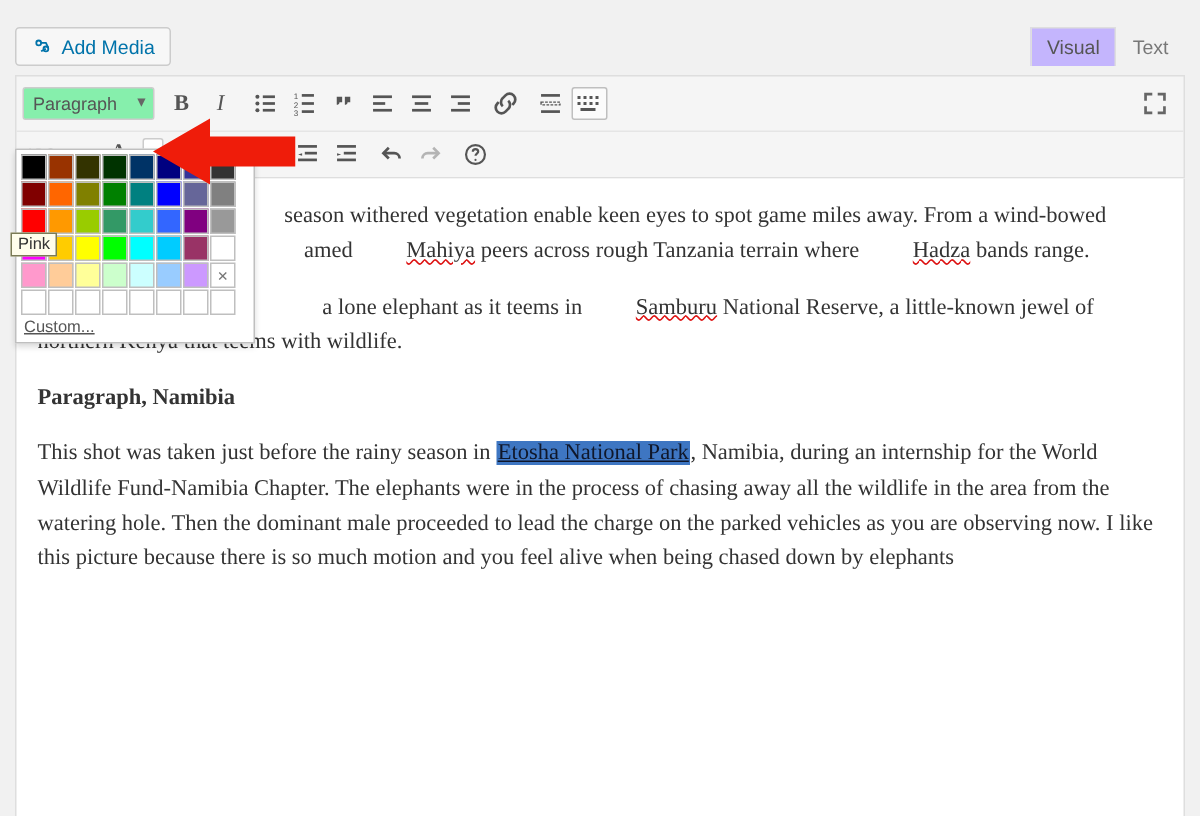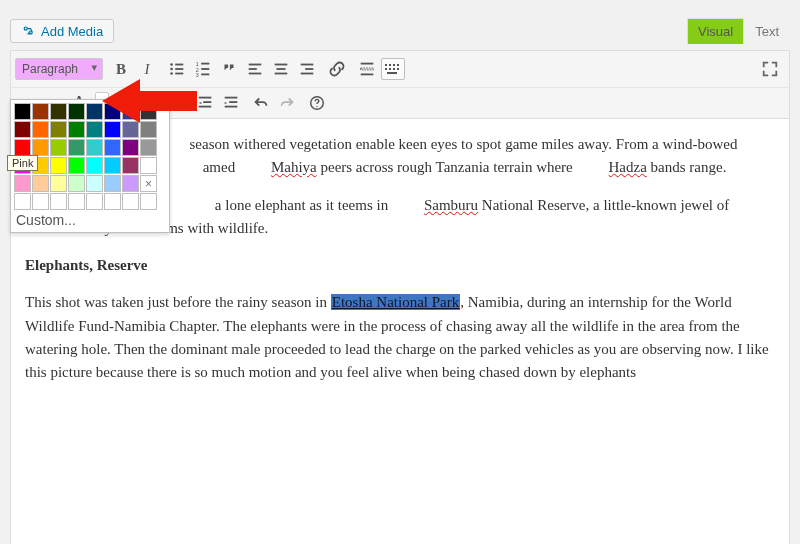--- a/index.html
+++ b/index.html
@@ -13,21 +13,20 @@
     color: #444;
     overflow: hidden;
   }
   .editor-wrap {
     position: relative;
     padding: 18px 10px 0 10px;
   }
   
   .top-row {
     display: flex;
-    align-items: center;
     justify-content: space-between;
     margin-bottom: 6px;
   }
   .add-media-btn {
     display: inline-flex;
     align-items: center;
     gap: 4px;
     background: #f7f7f7;
     border: 1px solid #cccccc;
     border-radius: 3px;
@@ -44,21 +43,21 @@
   }
   .tab {
     padding: 5px 10px;
     color: #777;
     font-size: 13px;
     cursor: pointer;
     border: 1px solid transparent;
     border-bottom: none;
   }
   .tab.active {
-    background: #84cc16;
+    background: #c4b5fd;
     border: 1px solid #dedede;
     border-bottom: none;
     color: #555;
     margin-left: 16px;
   }
   
   .toolbar-box {
     border: 1px solid #dedede;
     background: #f5f5f5;
   }
@@ -67,21 +66,21 @@
     align-items: center;
     gap: 2px;
     padding: 3px 4px;
     border-bottom: 1px solid #e5e5e5;
   }
   .toolbar-row .select-wrap {
     position: relative;
   }
   .para-select {
     border: 1px solid #cccccc;
-    background: #f0abfc;
+    background: #86efac;
     font-size: 12px;
     padding: 3px 22px 3px 6px;
     border-radius: 2px;
     appearance: none;
     color: #555;
     width: 88px;
   }
   .select-wrap::after {
     content: "▾";
     position: absolute;
@@ -197,21 +196,21 @@
   }
   .swatch.empty { background:#fff; }
   .swatch.nocolor {
     display:flex;align-items:center;justify-content:center;
     font-size:12px;color:#777;background:#fff;
   }
   .custom-row {
     display:flex;align-items:center;justify-content:space-between;
     padding: 2px 2px 1px 2px;
   }
-  .custom-label { font-size: 14px; color:#555; cursor:pointer;}
+  .custom-label { font-size: 11px; color:#555; text-decoration: underline; cursor:pointer;}
   .tooltip {
     position:absolute;
     top: 104px;
     left: -4px;
     background: #fffdeb;
     border:1px solid #7a7a55;
     padding: 1px 4px;
     font-size: 11px;
     color:#333;
     font-family: Liberation Sans, sans-serif;
@@ -459,21 +458,21 @@
 
   <div class="content">
     <p>
       <span style="visibility:hidden;">===================</span>
       <span>season withered vegetation enable keen eyes to spot game miles away. From a wind-bowed</span><br>
       <span style="visibility:hidden;">=====================</span><span>amed </span><span class="err">Mahiya</span><span> peers across rough Tanzania terrain where </span><span class="err">Hadza</span><span> bands range.</span>
     </p>
     <p>
       <span style="visibility:hidden;">======================</span><span> a lone elephant as it teems in </span><span class="err">Samburu</span><span> National Reserve, a little-known jewel of northern Kenya that teems with wildlife.</span>
     </p>
-    <h4>Elephants, Reserve</h4>
+    <h4>Paragraph, Namibia</h4>
     <p>
       <span>This shot was taken just before the rainy season in </span><a class="sel-link">Etosha National Park</a><span>, Namibia, during an internship for the World Wildlife Fund-Namibia Chapter. The elephants were in the process of chasing away all the wildlife in the area from the watering hole. Then the dominant male proceeded to lead the charge on the parked vehicles as you are observing now. I like this picture because there is so much motion and you feel alive when being chased down by elephants</span>
     </p>
   </div>
 
   <svg class="arrow-overlay" viewBox="0 0 95 50">
     <polygon points="0,25 38,3 38,15 95,15 95,35 38,35 38,47" fill="#ef1c0a"></polygon>
   </svg>
 
 </div>

